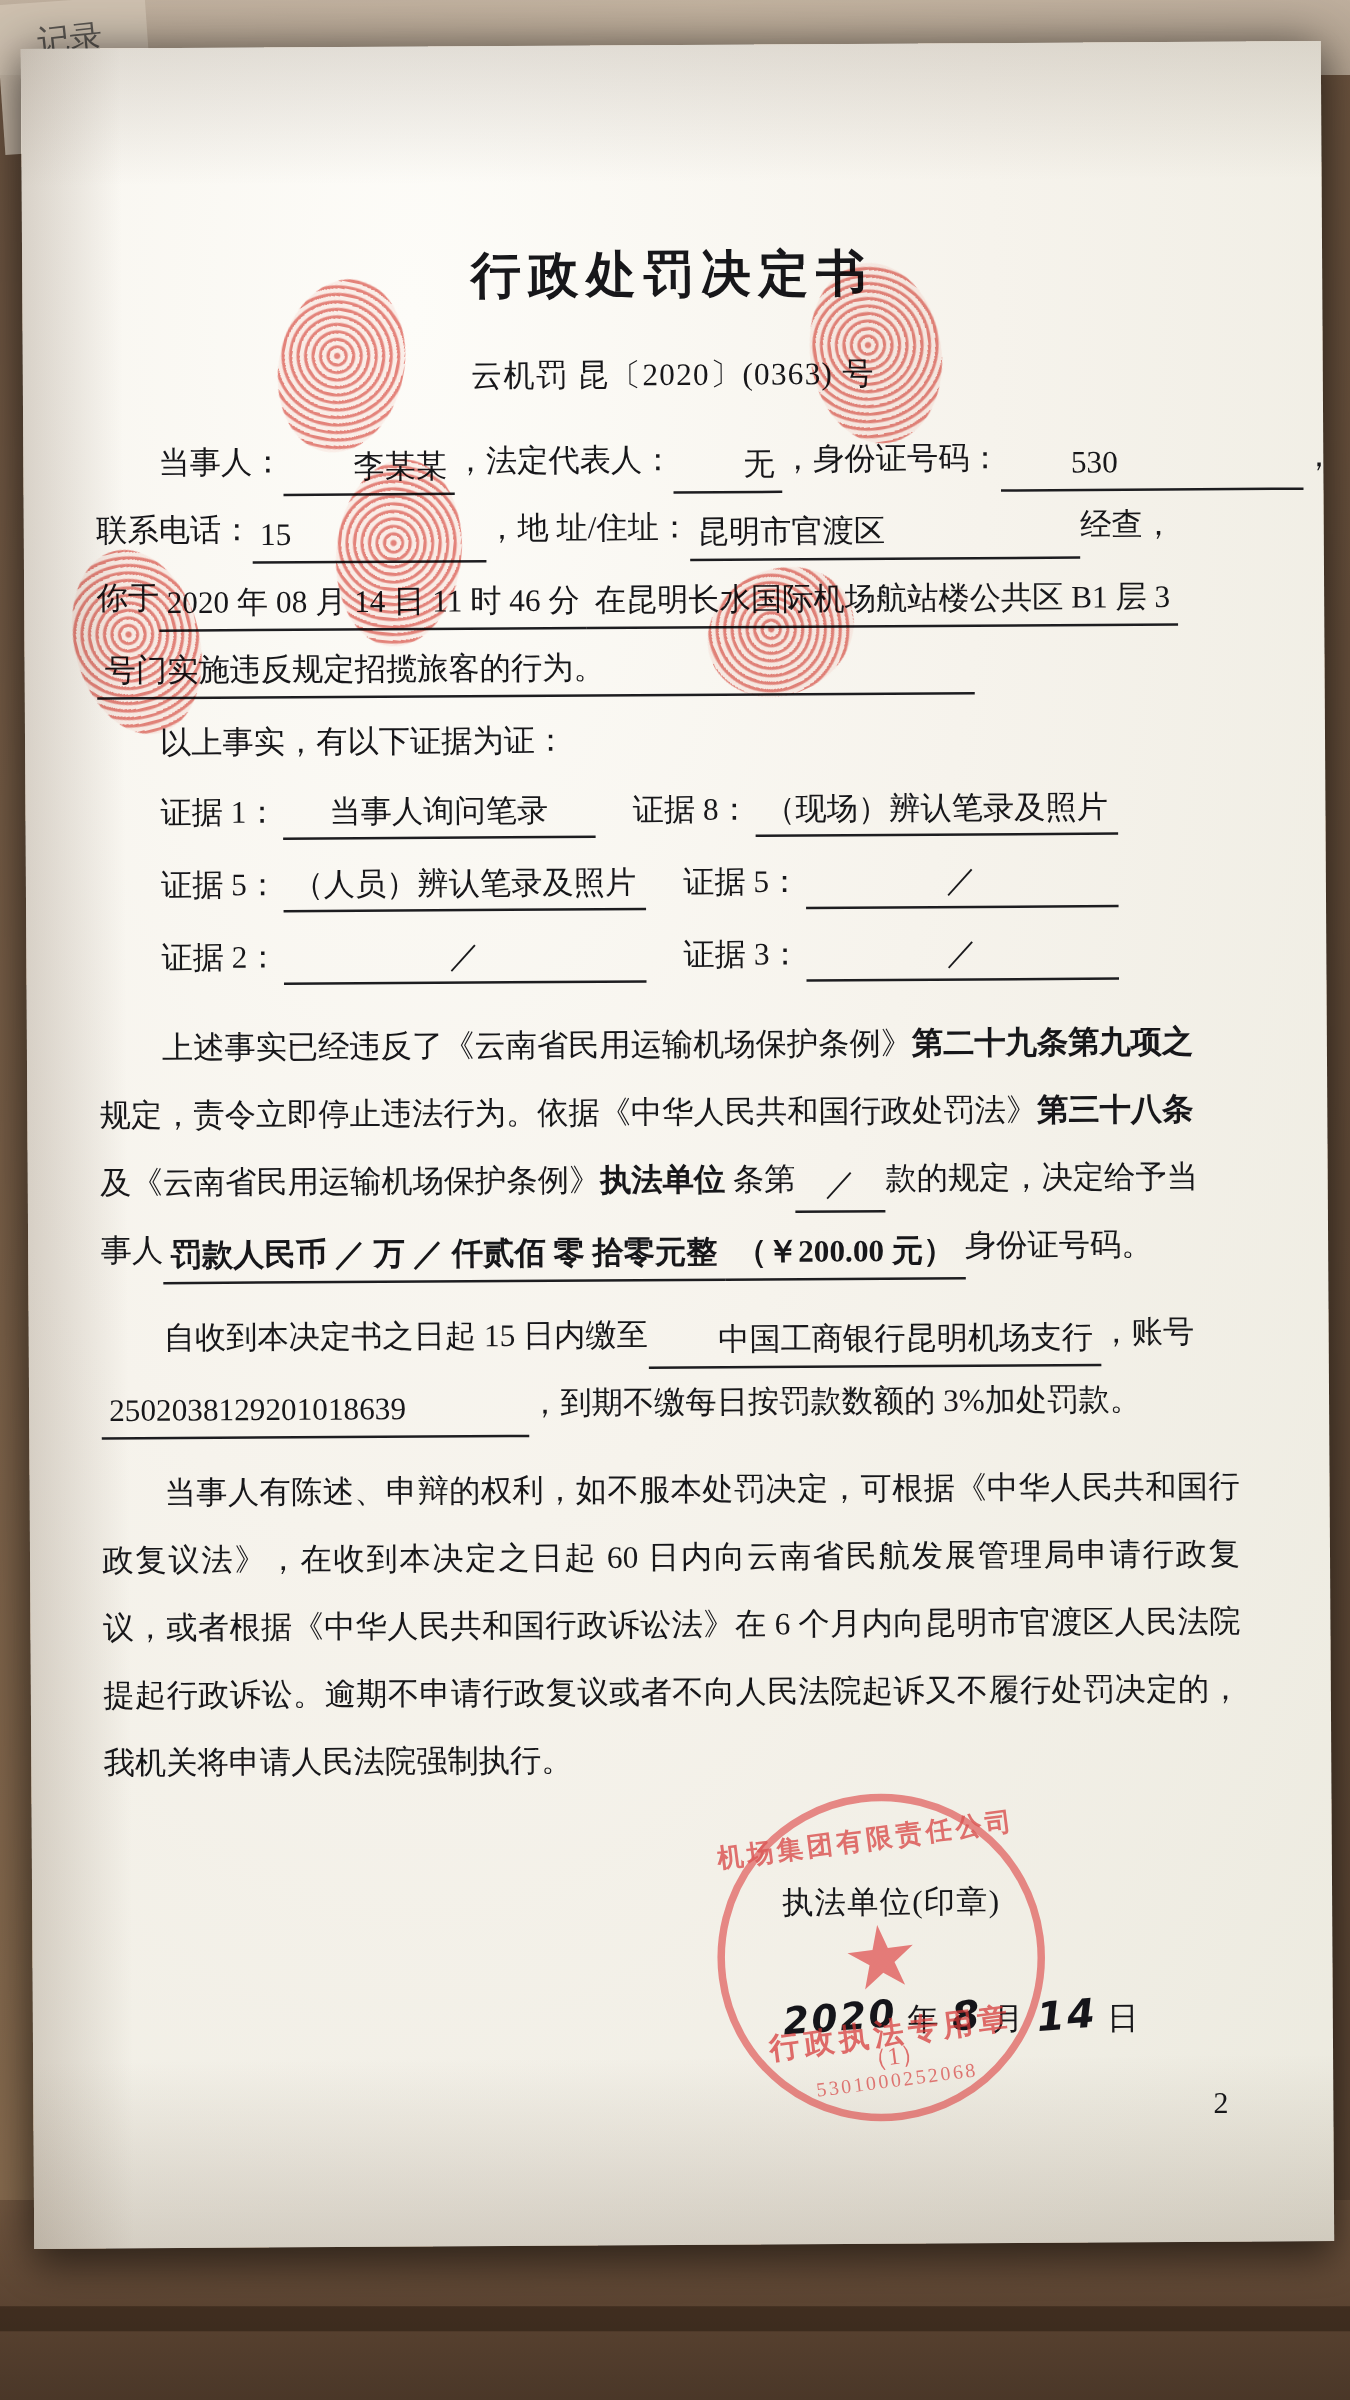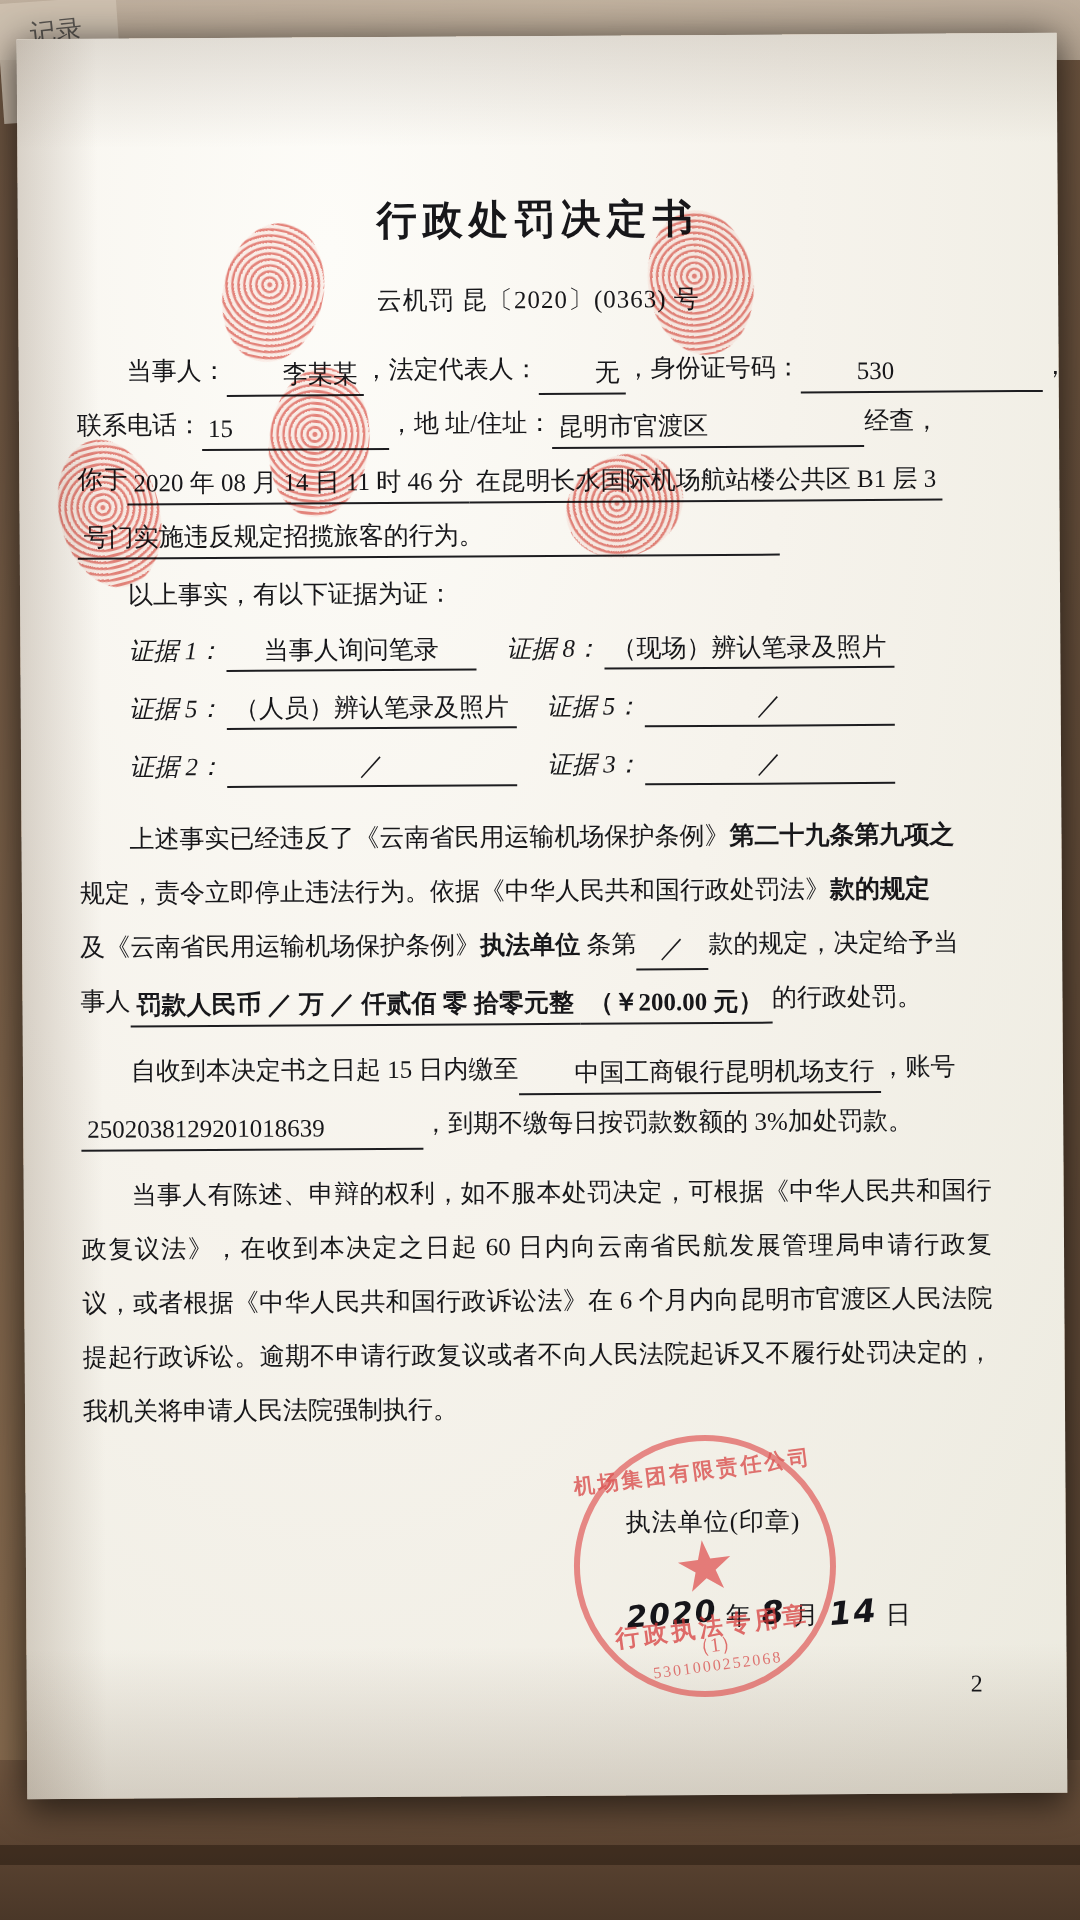--- a/index.html
+++ b/index.html
@@ -141,21 +141,21 @@
   }
   .bold { font-weight: bold; }
 
   
   .ev-row {
     font-size: 25px;
     line-height: 58px;
     padding-left: 108px;
     white-space: nowrap;
   }
-  .ev-label { display: inline-block; font-style: italic; }
+  .ev-label { display: inline-block; }
   .ev-val {
     display: inline-block;
     border-bottom: 2px solid #1d1d20;
     text-align: center;
     min-width: 240px;
     line-height: 38px;
     margin: 0 4px;
   }
   .ev-gap { display: inline-block; width: 26px; }
 
@@ -310,29 +310,29 @@
           <span class="ev-label">证据 5：</span><span class="ev-val" style="min-width:290px">（人员）辨认笔录及照片</span><span class="ev-gap"></span><span class="ev-label">证据 5：</span><span class="ev-val" style="min-width:250px">／</span>
         </div>
         <div class="ev-row">
           <span class="ev-label">证据 2：</span><span class="ev-val" style="min-width:290px">／</span><span class="ev-gap"></span><span class="ev-label">证据 3：</span><span class="ev-val" style="min-width:250px">／</span>
         </div>
 
         <div class="line indent" style="margin-top:16px">
           <span>上述事实已经违反了《云南省民用运输机场保护条例》</span><span class="bold">第二十九条第九项之</span>
         </div>
         <div class="line">
-          <span>规定，责令立即停止违法行为。依据《中华人民共和国行政处罚法》</span><span class="bold">款的规定</span>
+          <span>规定，责令立即停止违法行为。依据《中华人民共和国行政处罚法》</span><span class="bold">第三十八条</span>
         </div>
         <div class="line">
           <span>及《云南省民用运输机场保护条例》</span><span class="bold">执法单位</span>
           <span>条第</span><span class="ul" style="min-width:60px">／</span><span>款的规定，决定给予当</span>
         </div>
 
         <div class="line">
-          <span>事人</span><span class="ul bold" style="min-width:420px">罚款人民币   ／ 万 ／ 仟贰佰 零 拾零元整</span><span class="ul bold" style="min-width:180px">（￥200.00 元）</span><span>的行政处罚。</span>
+          <span>事人</span><span class="ul bold" style="min-width:420px">罚款人民币   ／ 万 ／ 仟贰佰 零 拾零元整</span><span class="ul bold" style="min-width:180px">（￥200.00 元）</span><span>身份证号码。</span>
         </div>
 
         <div class="line indent" style="margin-top:16px">
           <span>自收到本决定书之日起 15 日内缴至</span><span class="ul">中国工商银行昆明机场支行</span><span>，账号</span>
         </div>
         <div class="line">
           <span class="ul" style="min-width:330px; text-align:left">2502038129201018639</span><span>，到期不缴每日按罚款数额的 3%加处罚款。</span>
         </div>
 
         <div class="para" style="margin-top:16px">当事人有陈述、申辩的权利，如不服本处罚决定，可根据《中华人民共和国行政复议法》，在收到本决定之日起 60 日内向云南省民航发展管理局申请行政复议，或者根据《中华人民共和国行政诉讼法》在 6 个月内向昆明市官渡区人民法院提起行政诉讼。逾期不申请行政复议或者不向人民法院起诉又不履行处罚决定的，我机关将申请人民法院强制执行。</div>

